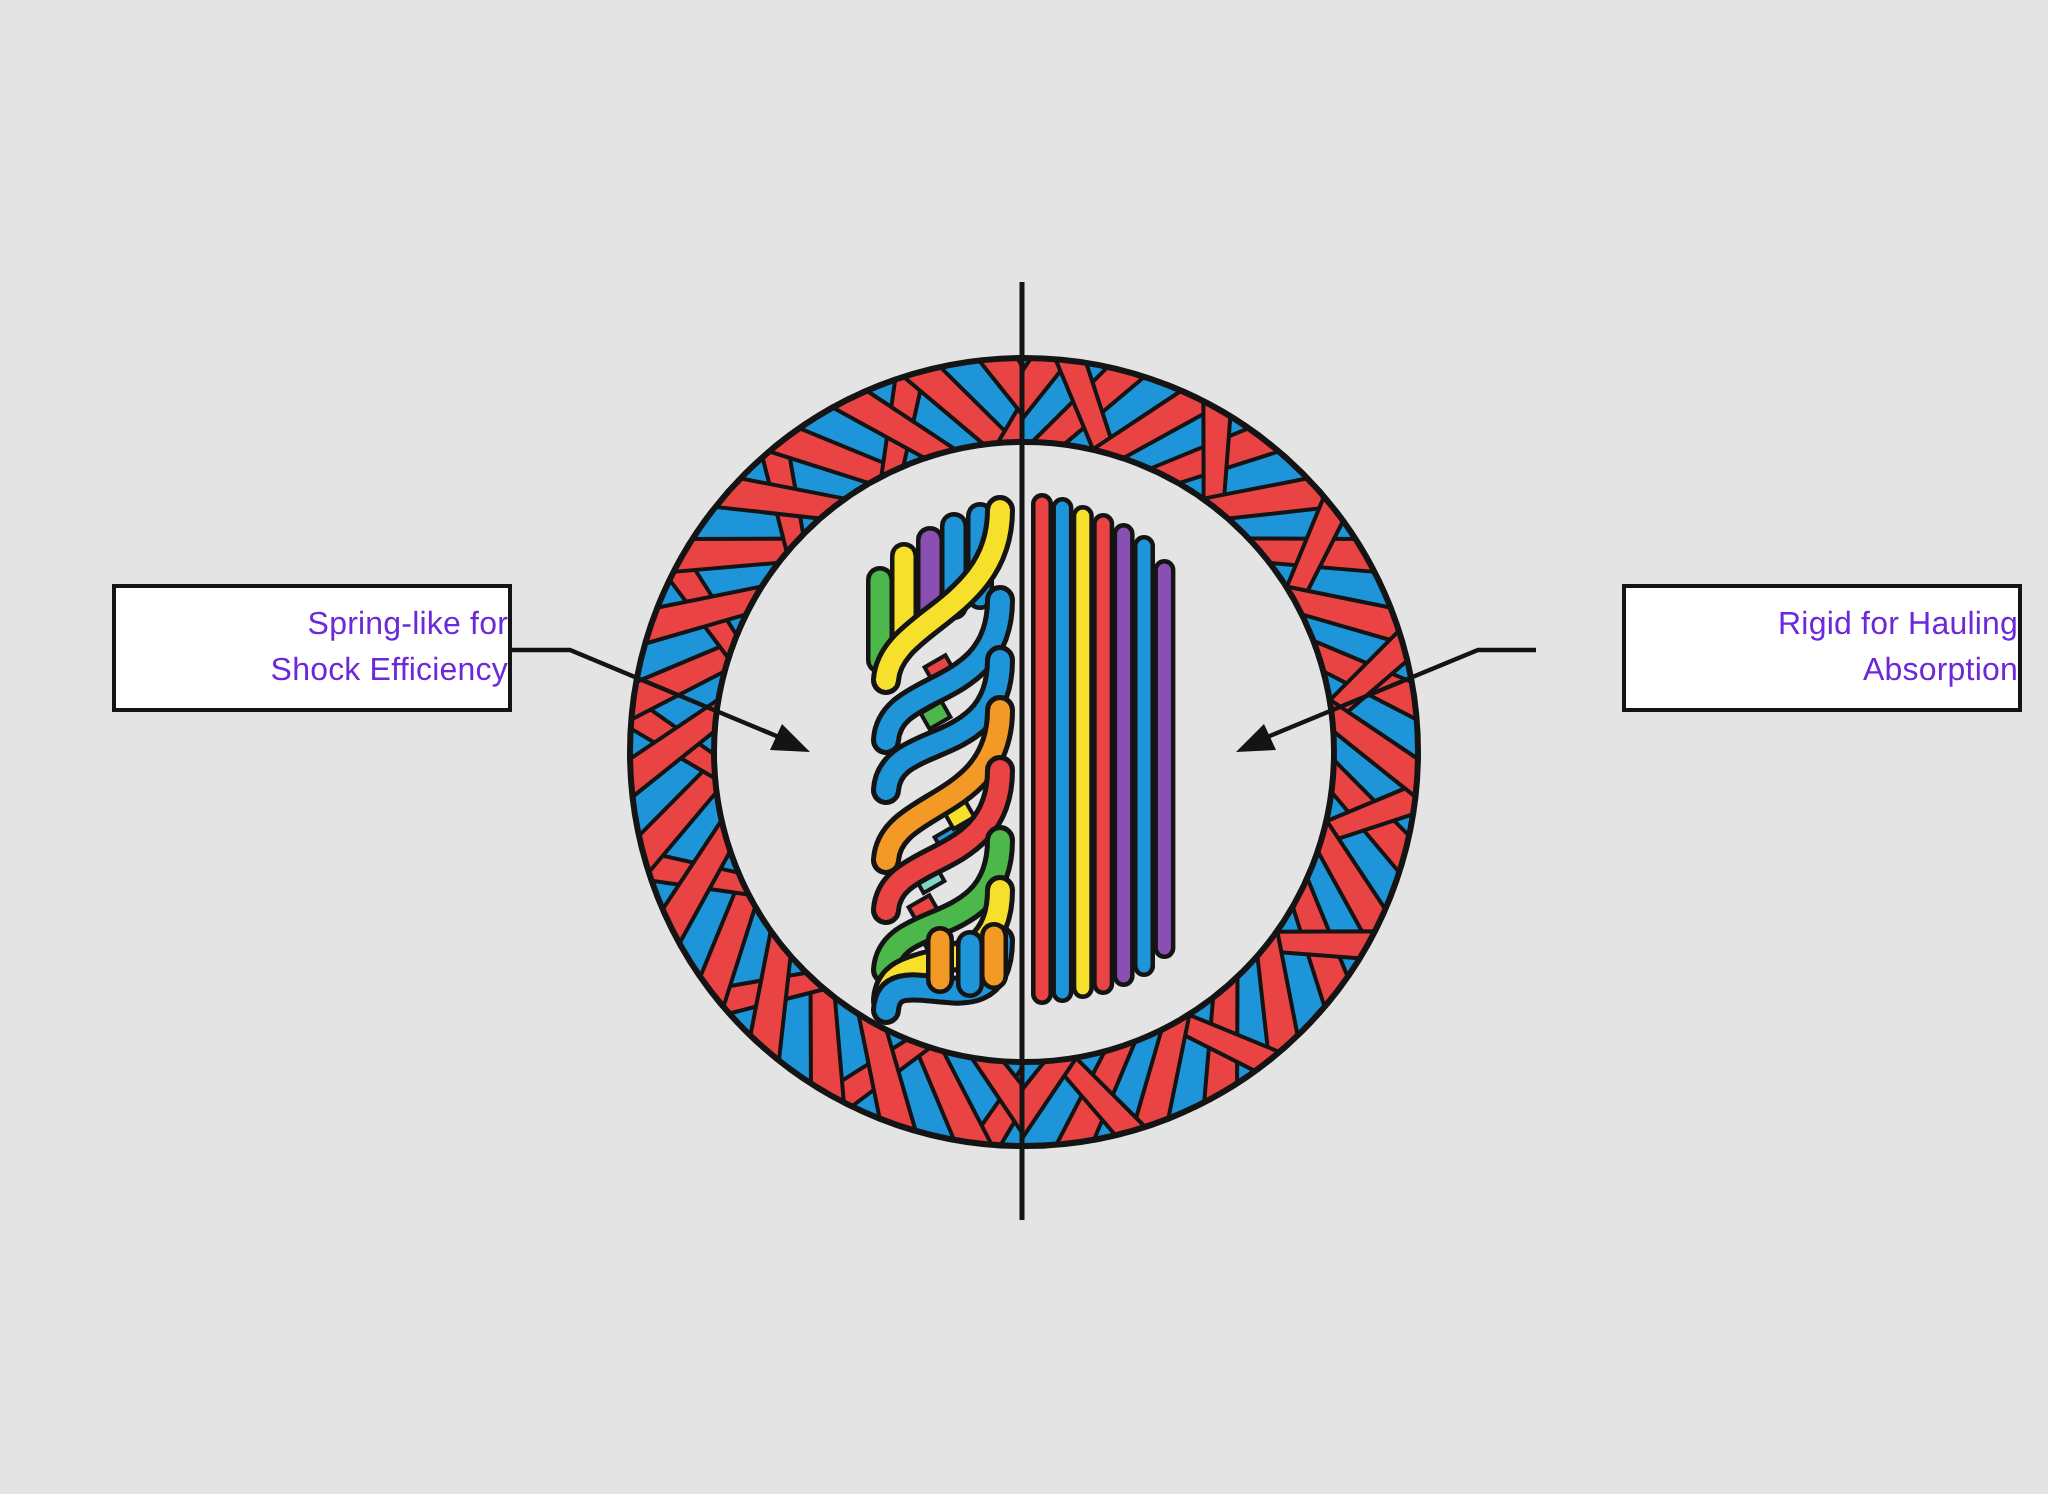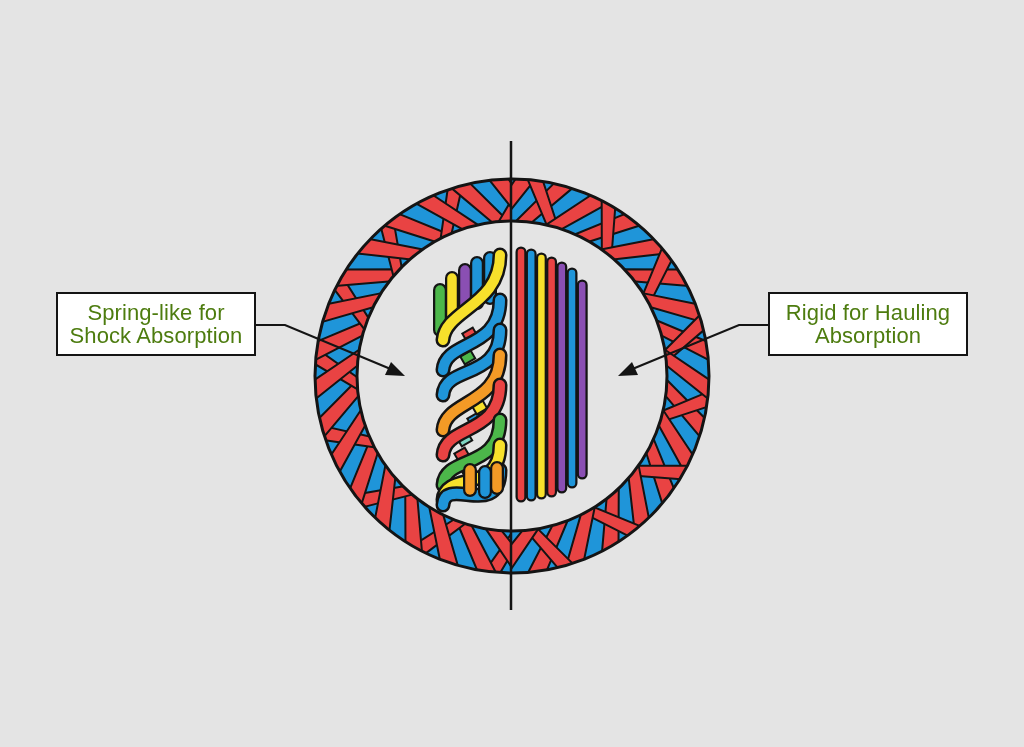--- a/index.html
+++ b/index.html
@@ -9,30 +9,30 @@
     font-family: "Liberation Sans", "DejaVu Sans", sans-serif;
     position: relative;
   }
   #diagram { position: absolute; left: 0; top: 0; width: 1024px; height: 747px; }
   .label-box {
     position: absolute;
     width: 200px; height: 64px;
     box-sizing: border-box;
     background: #ffffff;
     border: 2px solid #141414;
-    display: flex; flex-direction: column; align-items: center; justify-content: center;
+    display: flex; flex-direction: column; align-items: flex-end; justify-content: center;
     text-align: center;
-    color: #4d7c0f;
-    font-size: 22px;
+    color: #6d28d9;
+    font-size: 16px;
     line-height: 23px;
     letter-spacing: 0.1px;
   }
   .label-box span { display: block; }
   #label-left { left: 56px; top: 292px; }
-  #label-right { left: 768px; top: 292px; }
+  #label-right { left: 811px; top: 292px; }
 </style>
 </head>
 <body>
 
 <svg id="diagram" viewBox="0 0 1024 747" xmlns="http://www.w3.org/2000/svg">
   <defs>
     <clipPath id="ringClip">
       <path d="M 512 179 A 197 197 0 1 1 511.9 179 Z M 512 221 A 155 155 0 1 0 512.1 221 Z" clip-rule="evenodd" fill-rule="evenodd"></path>
     </clipPath>
     <clipPath id="leftHalf">
@@ -217,18 +217,18 @@
     <polygon points="405,376 385,375 391,362" fill="#141414"></polygon>
   </g>
   <g>
     <polyline points="768,325 739,325 630,370" fill="none" stroke="#141414" stroke-width="2.2"></polyline>
     <polygon points="618,376 632,362 638,375" fill="#141414"></polygon>
   </g>
 </svg>
 
 <div id="label-left" class="label-box">
   <span>Spring-like for</span>
-  <span>Shock Absorption</span>
+  <span>Shock Efficiency</span>
 </div>
 <div id="label-right" class="label-box">
   <span>Rigid for Hauling</span>
   <span>Absorption</span>
 </div>
 
 </body></html>

